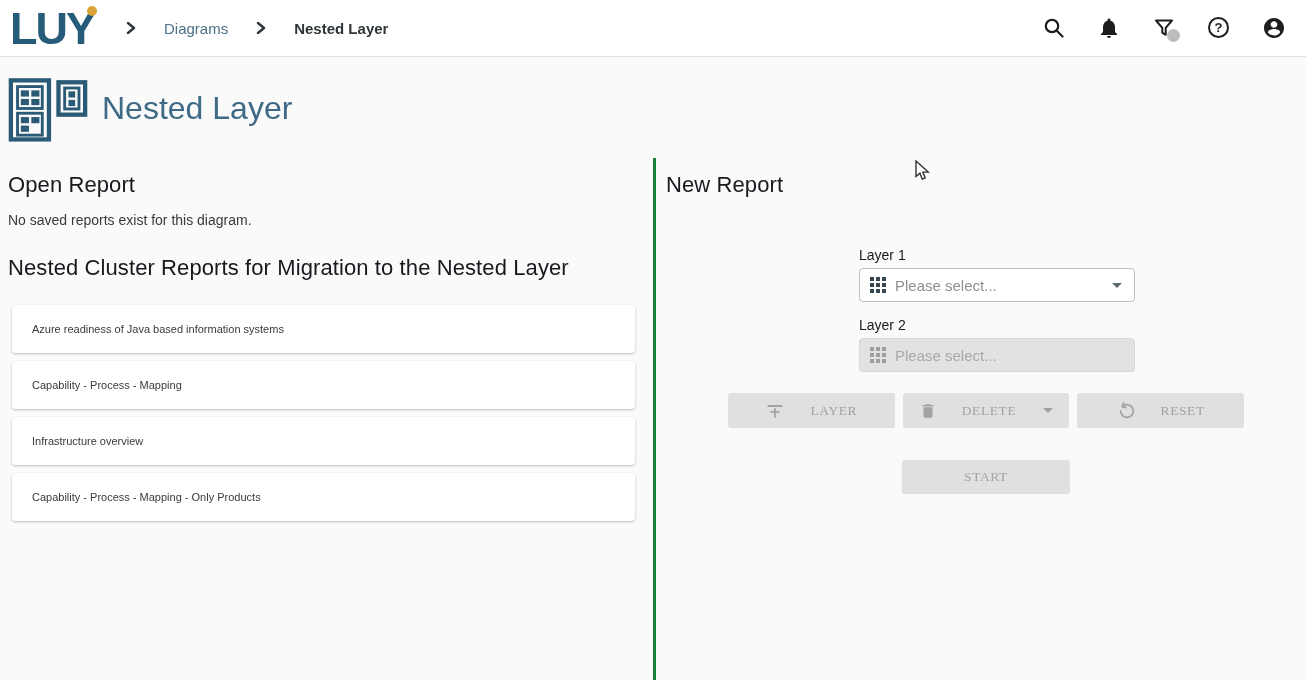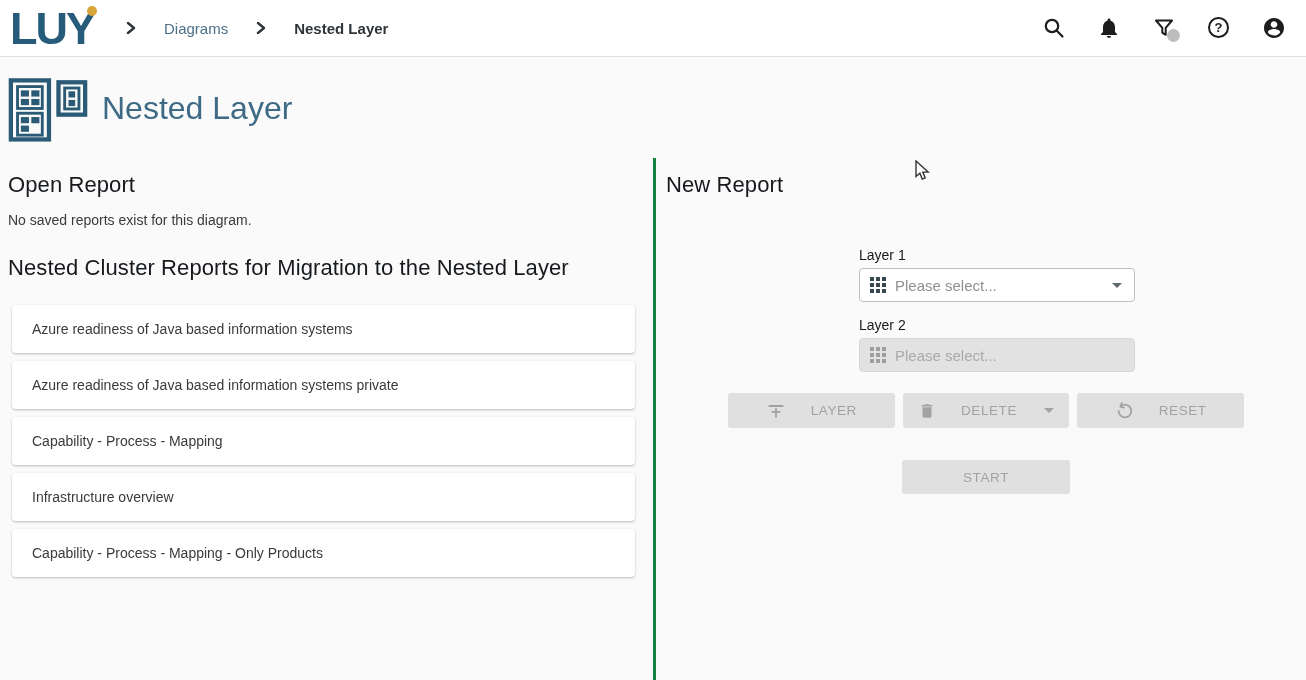--- a/index.html
+++ b/index.html
@@ -114,21 +114,21 @@
   .report-card {
     background: #ffffff;
     border-radius: 4px;
     box-shadow: 0 1px 3px rgba(0,0,0,0.16), 0 1px 2px rgba(0,0,0,0.10);
     width: 623px;
     height: 48px;
     margin: 0 0 8px 4px;
     display: flex;
     align-items: center;
     padding: 0 20px;
-    font-size: 14px;
+    font-size: 11px;
     color: #3a3a3a;
     cursor: pointer;
   }
 
   
   .col-right .heading-new { margin: 14px 0 0 10px; }
   .report-form { width: 516px; margin: 49px 0 0 72px; }
   .field-label {
     font-size: 14px;
     font-weight: 500;
@@ -179,21 +179,21 @@
     display: flex;
     gap: 8px;
     margin-top: 21px;
   }
   .btn {
     height: 35px;
     background: #e0e0e0;
     border: none;
     border-radius: 3px;
     color: #a2a2a2;
-    font-family: Liberation Sans, sans-serif;
+    font-family: Liberation Serif, serif;
     font-size: 13.5px;
     font-weight: 500;
     letter-spacing: 0.6px;
     display: flex;
     align-items: center;
     justify-content: center;
     gap: 25px;
     cursor: default;
   }
   .button-row .btn { width: 167px; }
@@ -304,23 +304,20 @@
     <h2 class="section-heading heading-open">Open Report</h2>
     <p class="empty-msg">No saved reports exist for this diagram.</p>
 
     <h2 class="section-heading heading-reports">Nested Cluster Reports for Migration to the Nested Layer</h2>
 
     <div class="report-list">
       <div class="report-card">
         <span>Azure readiness of Java based information systems</span>
       </div>
       <div class="report-card">
-        <span>Azure readiness of Java based information systems private</span>
-      </div>
-      <div class="report-card">
         <span>Capability - Process - Mapping</span>
       </div>
       <div class="report-card">
         <span>Infrastructure overview</span>
       </div>
       <div class="report-card">
         <span>Capability - Process - Mapping - Only Products</span>
       </div>
     </div>
   </div>

